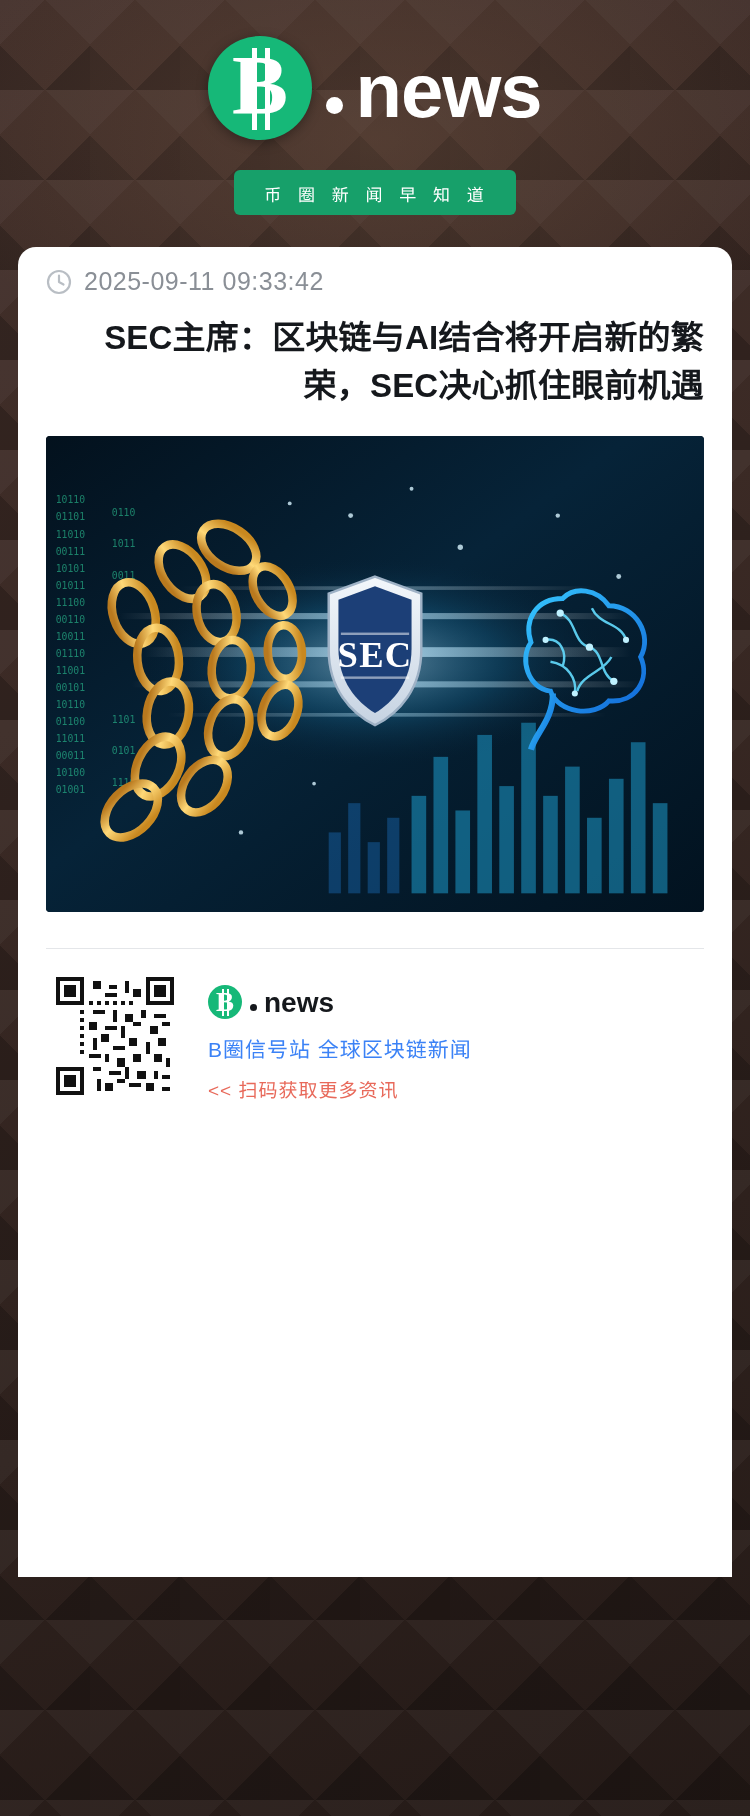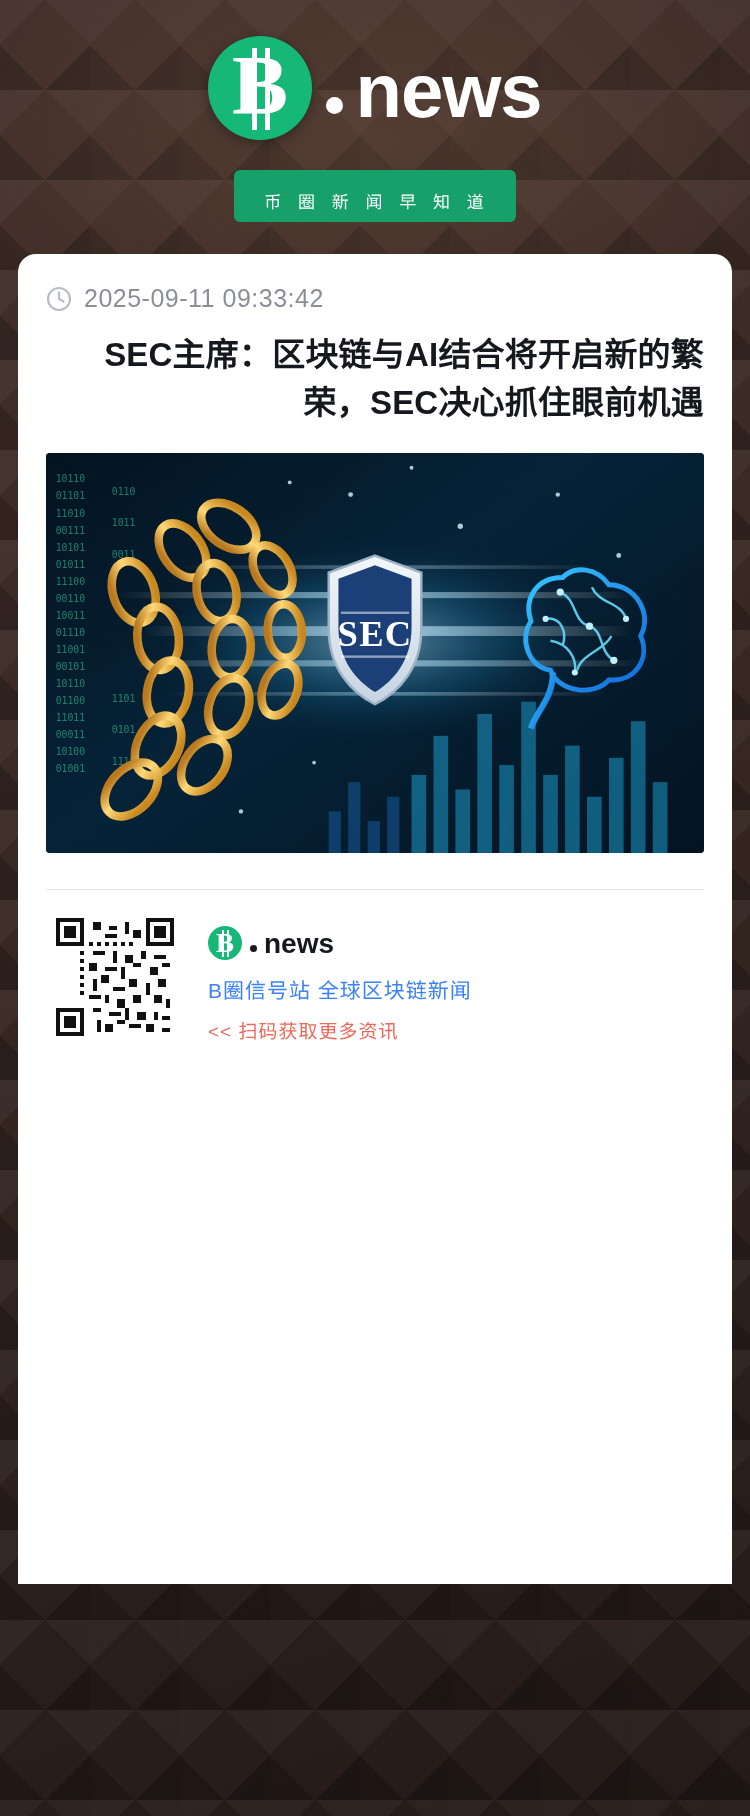--- a/index.html
+++ b/index.html
@@ -83,31 +83,31 @@
   .tagline-wrap {
     display: flex;
     justify-content: center;
     margin-top: 30px;
   }
   .tagline {
     background: #17a06a;
     color: #ffffff;
     font-size: 17px;
     letter-spacing: 6px;
-    padding: 18px 26px 9px 30px;
+    padding: 11px 26px 9px 30px;
     border-radius: 6px;
     white-space: nowrap;
   }
 
   
   .card {
     margin-top: 32px;
     background: #ffffff;
     border-radius: 18px 18px 0 0;
-    padding: 30px 28px 26px 28px;
+    padding: 20px 28px 26px 28px;
     min-height: 1330px;
   }
 
   .meta-row {
     display: flex;
     align-items: center;
     gap: 12px;
     margin-bottom: 18px;
   }
   .clock-icon {
@@ -136,21 +136,21 @@
     line-height: 1.78;
     color: #1d2127;
     letter-spacing: 0.2px;
     margin-bottom: 30px;
     text-align: justify;
   }
 
   
   .article-figure {
     width: 100%;
-    height: 400px;
+    height: 476px;
     border-radius: 4px;
     overflow: hidden;
     position: relative;
     background: #03121f;
   }
   .article-figure svg { display: block; width: 100%; height: 100%; }
 
   
   .divider {
     height: 1px;

